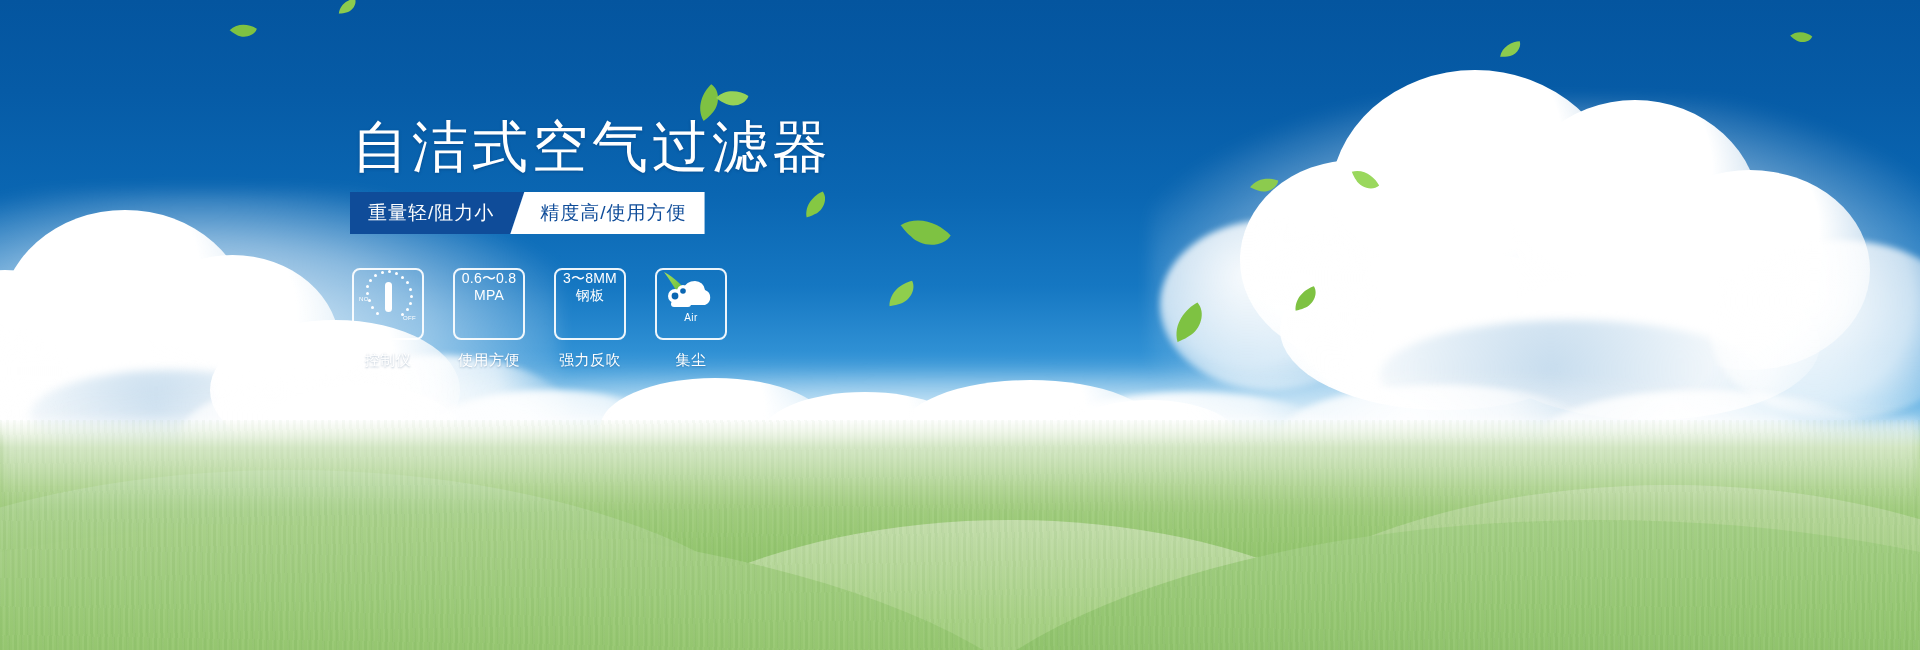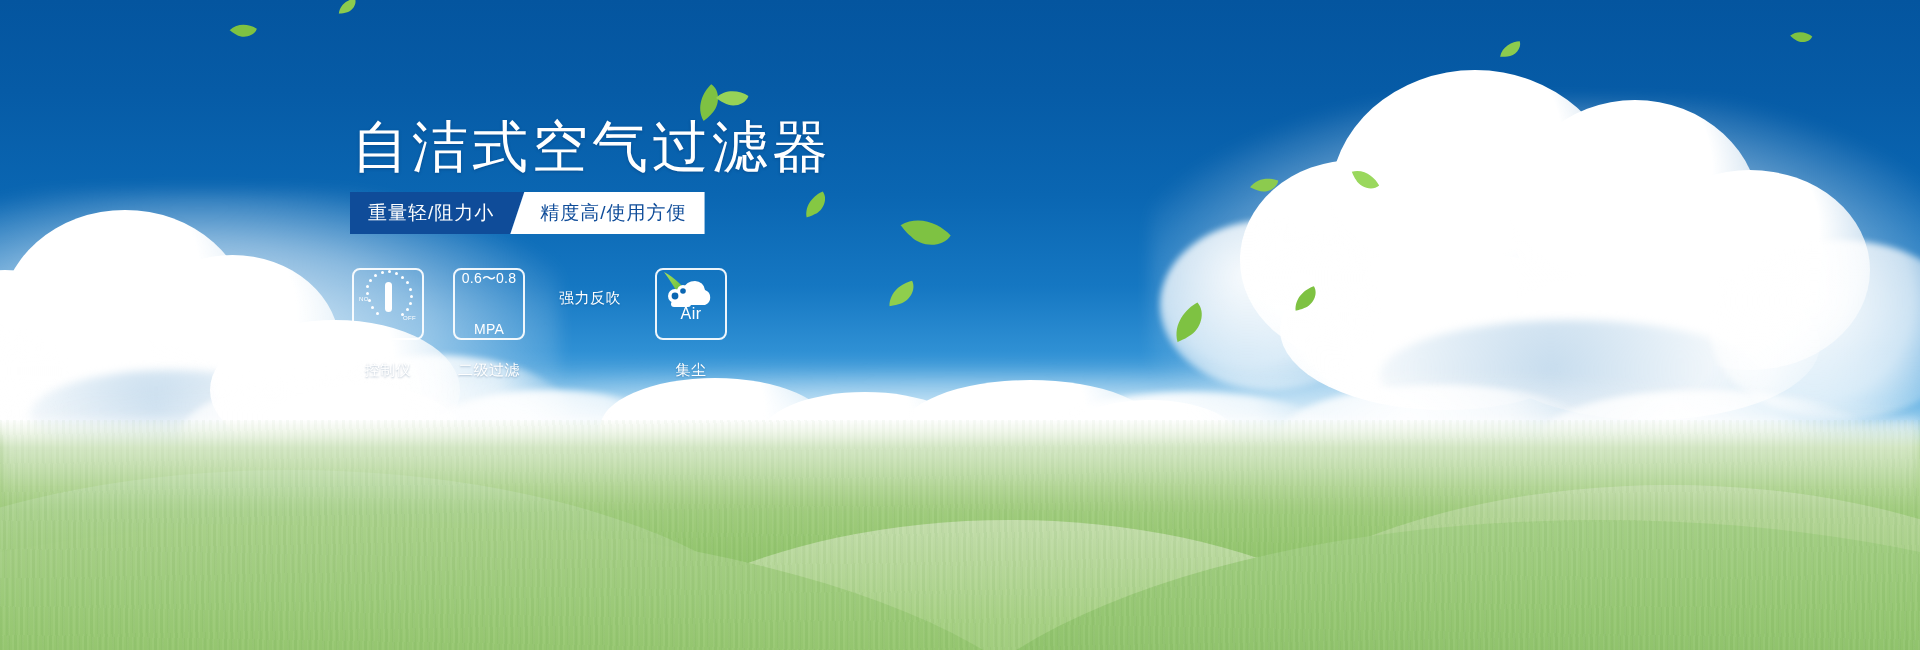--- a/index.html
+++ b/index.html
@@ -102,27 +102,27 @@
   }
 
   #features{
     position:absolute; left:352px; top:268px;
     display:flex; gap:29px;
   }
   .feat{ width:72px; display:flex; flex-direction:column; align-items:center; }
   .featbox{
     width:72px; height:72px; border:2px solid rgba(255,255,255,.92);
     border-radius:8px; display:flex; flex-direction:column;
-    align-items:center; justify-content:space-between; color:#fff;gap:12px;
+    align-items:center; justify-content:flex-start; color:#fff;
   }
   .featbox .txt{
     font-size:14px; line-height:1.2; text-align:center; letter-spacing:.2px;
   }
   .featlabel{
-    margin-top:21px; font-size:15px; color:#ffffff; white-space:nowrap;
+    margin-top:11px; font-size:15px; color:#ffffff; white-space:nowrap;
     letter-spacing:.5px; text-shadow:0 1px 2px rgba(0,50,100,.3);
   }
 
   
   .gauge{ position:relative; width:58px; height:52px; }
   .gauge .dot{ position:absolute; width:3px; height:3px; border-radius:50%; background:#fff; }
   .gauge .needle{
     position:absolute; left:50%; top:12px; width:7px; height:30px;
     margin-left:-3.5px; border-radius:4px; background:#fff;
   }
@@ -138,21 +138,21 @@
   }
   .stack .core{
     position:absolute; left:50%; top:4px; margin-left:-7px; width:14px; height:47px;
     background:repeating-linear-gradient(to bottom,#fff 0 2px, rgba(255,255,255,.15) 2px 4px);
   }
 
   
   .cloudicon{ position:relative; width:60px; height:52px; }
   .cloudicon .airlabel{
     position:absolute; left:0; right:0; bottom:-1px; text-align:center;
-    font-size:16px; color:#ffffff; letter-spacing:.4px;
+    font-size:10px; color:#ffffff; letter-spacing:.4px;
   }
 </style>
 </head>
 <body>
 
 <div id="banner">
 
   <div class="cloudgroup" style="left:-120px; top:120px; width:700px; height:330px;">
     <div class="haze" style="left:-40px; top:70px; width:720px; height:260px;"></div>
     <div class="puff" style="left:10px;  top:150px; width:230px; height:170px;"></div>
@@ -311,25 +311,29 @@
           </div>
         </div>
         <div class="featlabel">控制仪</div>
       </div>
 
       <div class="feat">
         <div class="featbox">
           <div class="txt">0.6〜0.8</div>
           <div class="txt">MPA</div>
         </div>
-        <div class="featlabel">二级过滤</div>
+        <div class="featlabel">使用方便</div>
       </div>
 
 
       <div class="feat">
+        <div class="featbox">
+          <div class="txt">3〜8MM</div>
+          <div class="txt">钢板</div>
+        </div>
         <div class="featlabel">强力反吹</div>
       </div>
 
       <div class="feat">
         <div class="featbox">
           <div class="cloudicon">
             <svg width="60" height="52" viewBox="0 0 60 52">
               <defs>
                 <linearGradient id="swoosh" x1="0" y1="0" x2="1" y2="1">
                   <stop offset="0%" stop-color="#a8e05a"></stop>

